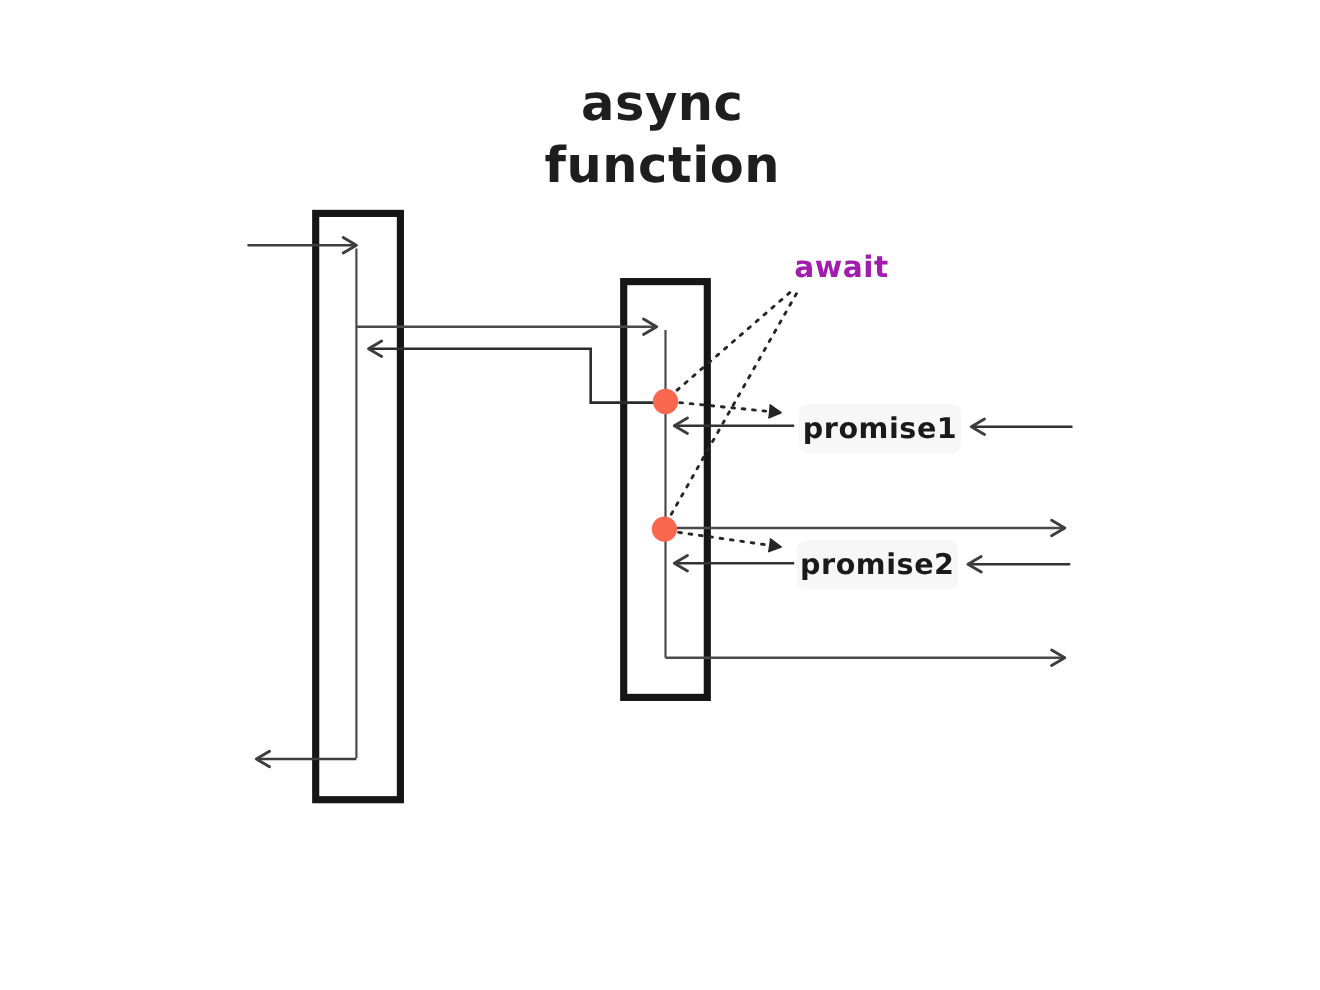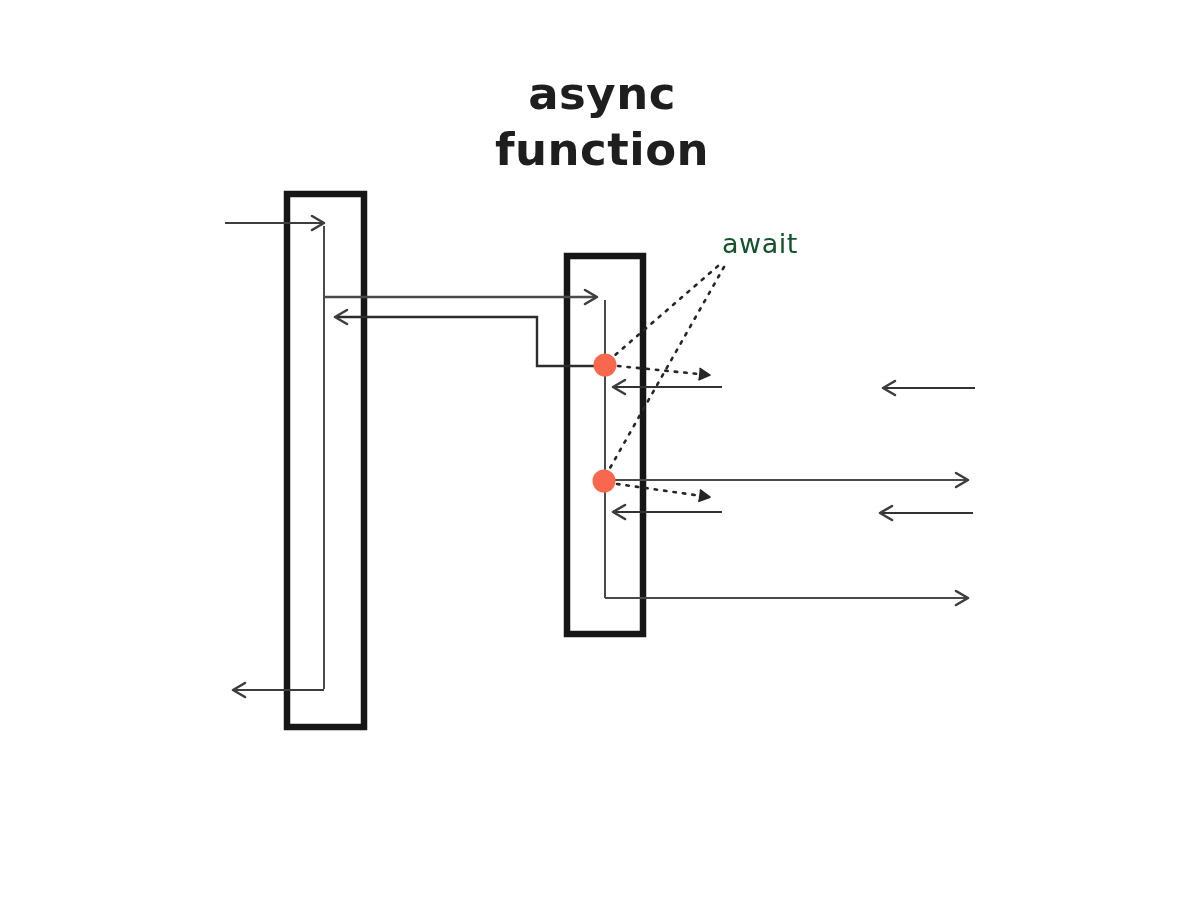--- a/index.html
+++ b/index.html
@@ -38,22 +38,22 @@
     left: 472px;
     top: 66px;
     width: 260px;
   }
   .await-label {
     position: absolute;
     left: 722px;
     top: 229px;
     font-size: 27px;
     line-height: 30px;
-    font-weight: 400;
-    color: #14532d;
+    font-weight: 700;
+    color: #a21caf;
     letter-spacing: 0.5px;
   }
   .promise-label {
     position: absolute;
     display: flex;
     align-items: center;
     justify-content: center;
     background: #f7f7f7;
     border-radius: 9px;
     font-size: 26px;
@@ -121,15 +121,21 @@
 
     <circle cx="605" cy="365" r="11.5" fill="#f9684e"></circle>
     <circle cx="604" cy="481" r="11.5" fill="#f9684e"></circle>
   </svg>
 
 
   <div class="lane-title async">async function</div>
 
   <div class="await-label">await</div>
 
+  <div class="promise-label p1">
+    <span>promise1</span>
+  </div>
 
+  <div class="promise-label p2">
+    <span>promise2</span>
+  </div>
 
 </div>
 
 </body></html>

